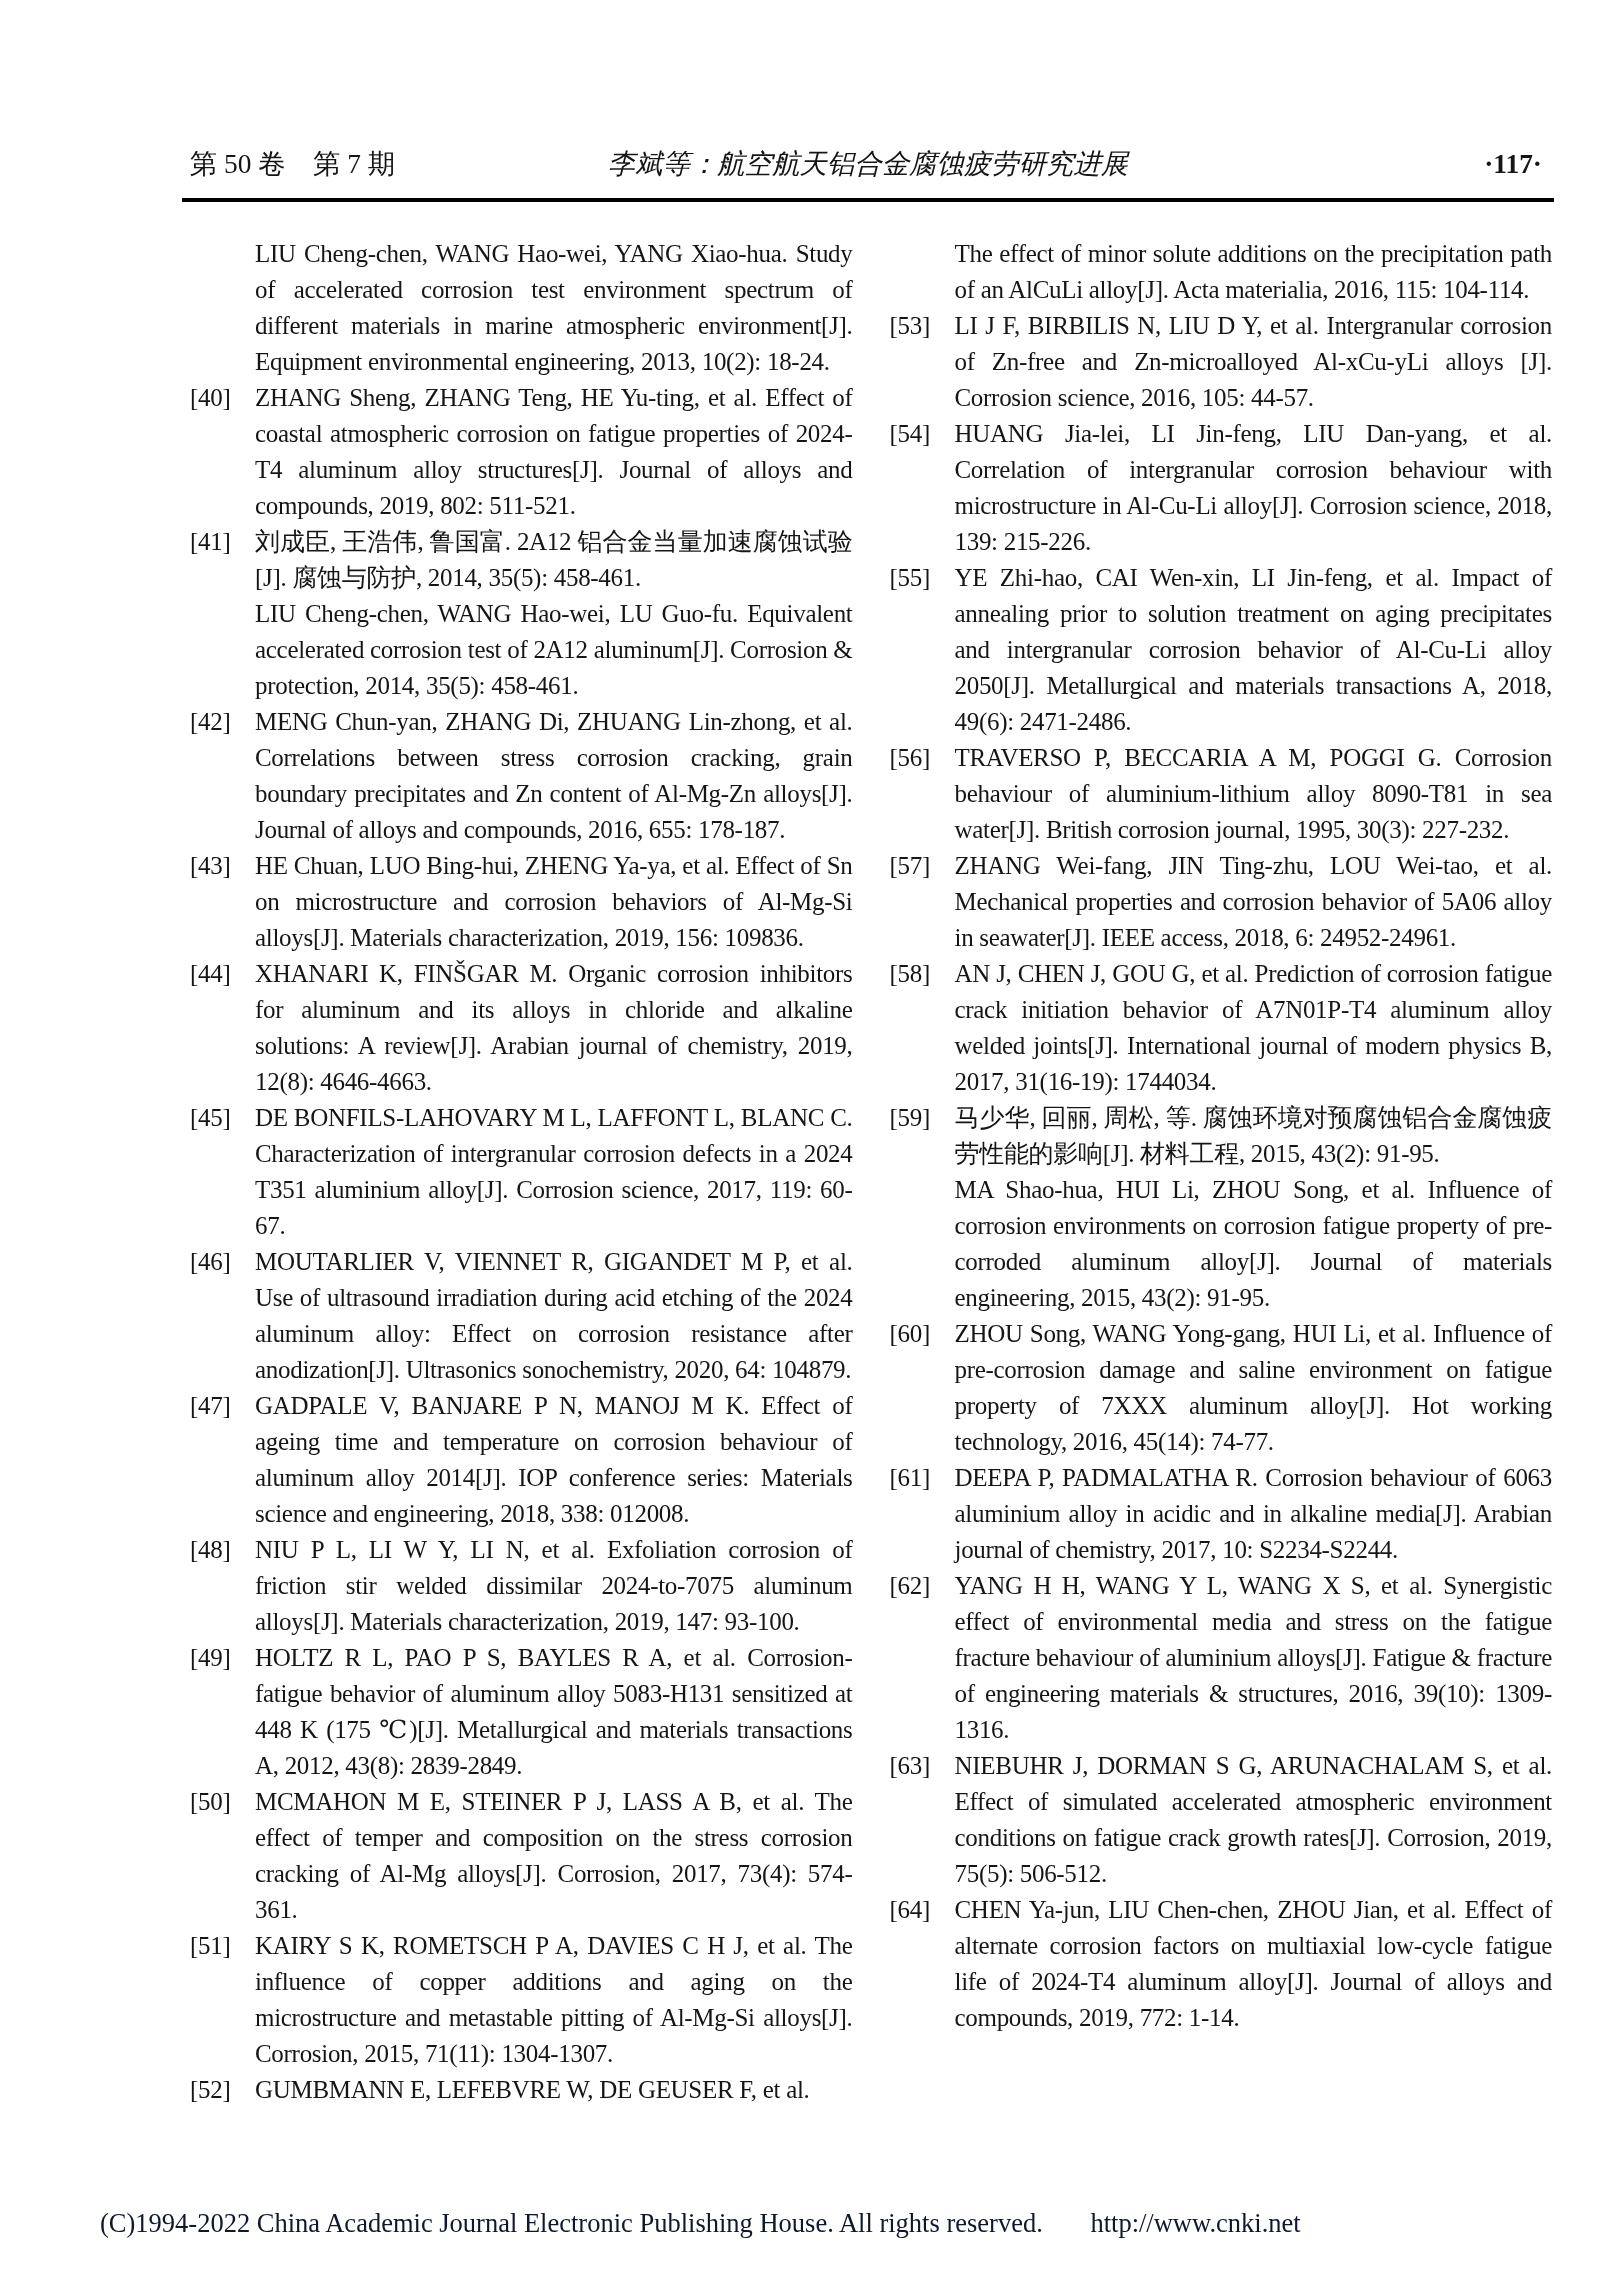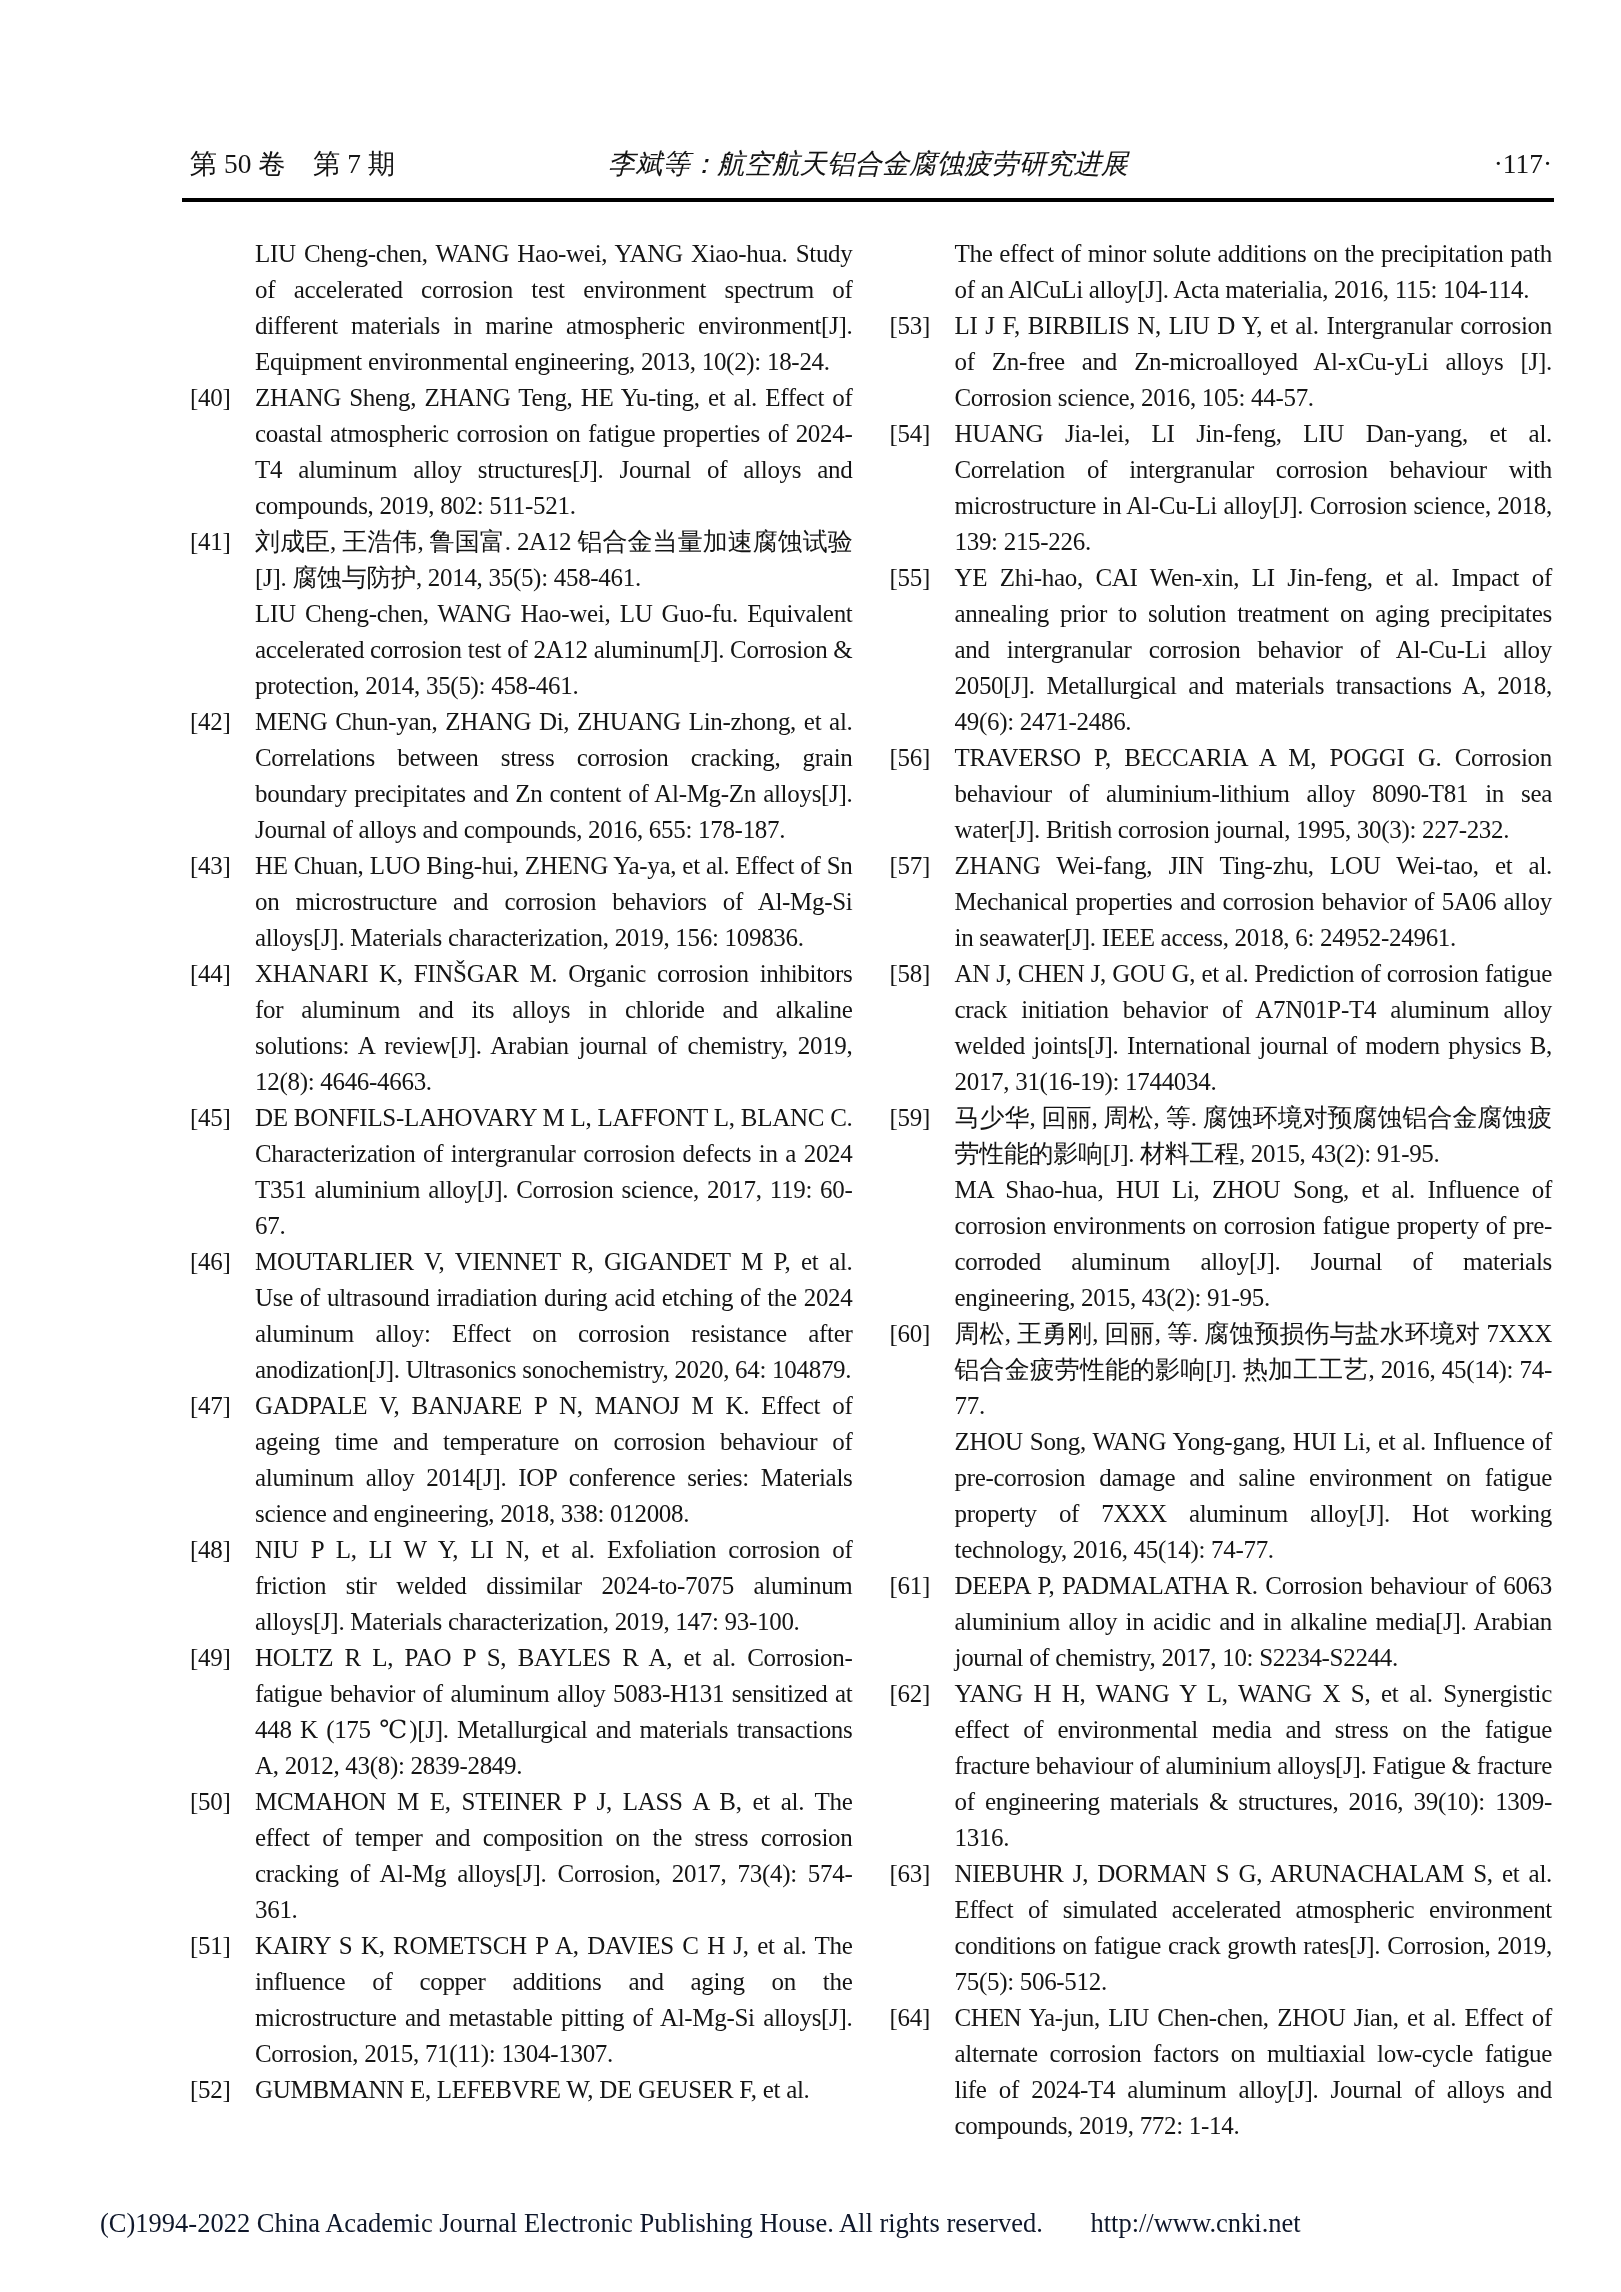--- a/index.html
+++ b/index.html
@@ -11,21 +11,21 @@
     color:#151515;
     overflow:hidden;
     margin-left:48px;
   }
   .header {
     position:absolute; top:143px; left:134px; width:1372px; height:43px;
     font-size:27.4px; line-height:43px;
   }
   .header-left { position:absolute; left:7.8px; top:0; white-space:nowrap; }
   .header-center { position:absolute; left:0; right:0; text-align:center; white-space:nowrap;font-style:italic; }
-  .header-right { position:absolute; right:2px; top:0; white-space:nowrap; }
+  .header-right { position:absolute; right:12px; top:0; white-space:nowrap;font-weight:bold; }
   .header-rule {
     position:absolute; top:198px; left:134px; width:1372px; height:3.9px;
     background:#000;
   }
   .columns {
     position:absolute; top:236px; left:142px; width:1362px;
     display:flex; gap:37px;
   }
   .col { width:663px; }
   .ref {
@@ -153,21 +153,20 @@
           <span class="refnum">[58]</span>
           <p>AN J, CHEN J, GOU G, et al. Prediction of corrosion fatigue crack initiation behavior of A7N01P-T4 aluminum alloy welded joints[J]. International journal of modern physics B, 2017, 31(16-19): 1744034.</p>
         </div>
         <div class="ref">
           <span class="refnum">[59]</span>
           <p>马少华, 回丽, 周松, 等. 腐蚀环境对预腐蚀铝合金腐蚀疲劳性能的影响[J]. 材料工程, 2015, 43(2): 91-95.</p>
           <p>MA Shao-hua, HUI Li, ZHOU Song, et al. Influence of corrosion environments on corrosion fatigue property of pre-corroded aluminum alloy[J]. Journal of materials engineering, 2015, 43(2): 91-95.</p>
         </div>
         <div class="ref">
           <span class="refnum">[60]</span>
-          <p>周松, 王勇刚, 回丽, 等. 腐蚀预损伤与盐水环境对 7XXX 铝合金疲劳性能的影响[J]. 热加工工艺, 2016, 45(14): 74-77.</p>
           <p>ZHOU Song, WANG Yong-gang, HUI Li, et al. Influence of pre-corrosion damage and saline environment on fatigue property of 7XXX aluminum alloy[J]. Hot working technology, 2016, 45(14): 74-77.</p>
         </div>
         <div class="ref">
           <span class="refnum">[61]</span>
           <p>DEEPA P, PADMALATHA R. Corrosion behaviour of 6063 aluminium alloy in acidic and in alkaline media[J]. Arabian journal of chemistry, 2017, 10: S2234-S2244.</p>
         </div>
         <div class="ref">
           <span class="refnum">[62]</span>
           <p>YANG H H, WANG Y L, WANG X S, et al. Synergistic effect of environmental media and stress on the fatigue fracture behaviour of aluminium alloys[J]. Fatigue &amp; fracture of engineering materials &amp; structures, 2016, 39(10): 1309-1316.</p>
         </div>

